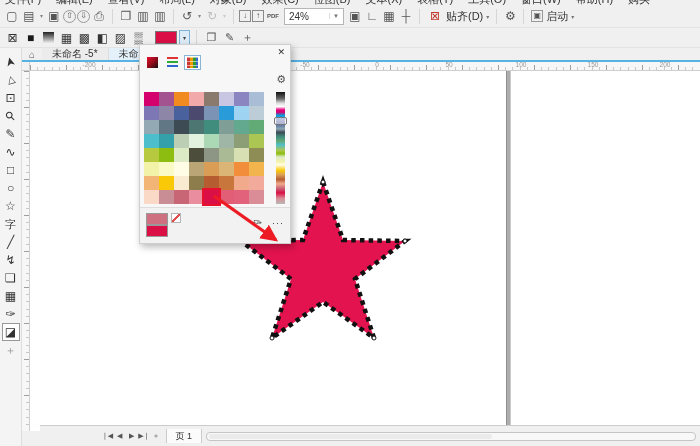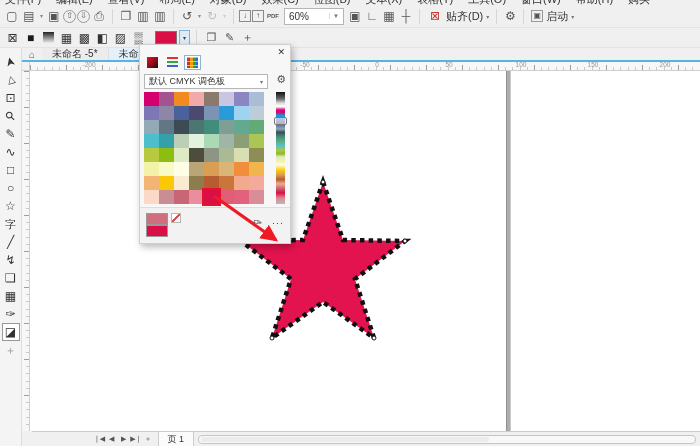--- a/index.html
+++ b/index.html
@@ -97,21 +97,21 @@
 .pal-strip{position:absolute;right:5px;top:47px;width:9px;height:112px;background:linear-gradient(180deg,#111 0%,#666 6%,#ddd 10%,#fff 13%,#e6007e 16%,#d4006e 18%,#00a0e0 21%,#7d77b5 25%,#49619c 28%,#8fa8b4 33%,#3d4b55 36%,#418d7d 40%,#62aa76 44%,#4dbecb 47%,#abc653 52%,#8dbd11 55%,#dceac6 58%,#f2f2a9 62%,#fffde6 65%,#f9c908 70%,#da9d55 74%,#b55d30 78%,#f2aa8d 82%,#c96676 86%,#d90f45 90%,#da8d96 95%,#b8b8b8 100%)}
 .strip-handle{position:absolute;right:3px;top:72px;width:13px;height:8px;border:1px solid #777;background:rgba(255,255,255,.55);border-radius:2px}
 .popup-bottom{position:absolute;left:0;right:0;top:162px;bottom:0;border-top:1px solid #ddd;background:#f2f2f2}
 .recent-top{position:absolute;left:6px;top:5px;width:22px;height:12px;border:1px solid #999}
 .recent-bot{position:absolute;left:6px;top:17px;width:22px;height:12px;border:1px solid #999}
 .no-color{position:absolute;left:31px;top:5px;width:10px;height:10px;border:1px solid #b5b5b5;background:linear-gradient(135deg,#fff 42%,#e05050 42%,#e05050 58%,#fff 58%)}
 .eyedrop{position:absolute;right:28px;top:8px;font-size:11px;color:#444;transform:rotate(10deg)}
 .more-btn{position:absolute;right:6px;top:10px;font-size:9px;letter-spacing:1px;color:#333}
 
 
-.bottombar{position:absolute;left:32px;right:0;bottom:0;height:15px;background:#f0f0f0;border-top:1px solid #ccc;display:flex;align-items:center;font-size:9px;color:#555}
+.bottombar{position:absolute;left:40px;right:0;bottom:0;height:21px;background:#f0f0f0;border-top:1px solid #ccc;display:flex;align-items:center;font-size:9px;color:#555}
 .bb-spacer{width:62px}
 .navi{min-width:11px;height:13px;display:flex;align-items:center;justify-content:center;font-size:7px;color:#555}
 .page-tab{height:14px;display:flex;align-items:center;padding:0 9px;background:#fbfbfb;border-left:1px solid #ccc;border-right:1px solid #ccc;font-size:9px;color:#333;margin-left:4px}
 .hscroll{flex:1;height:9px;margin:0 4px;border:1px solid #c5c5c5;border-radius:4px;background:#f8f8f8;position:relative}
 .hscroll .thumb{position:absolute;left:2px;top:1px;bottom:1px;width:58%;background:#ebebeb;border-radius:3px}
 </style>
 </head>
 <body>
 
 <div id="app">
@@ -196,21 +196,21 @@
           <span class="g">↓</span>
         </span>
         <span class="tbi">
           <span class="g">↑</span>
         </span>
         <span class="tbi">
           <span class="g">PDF</span>
         </span>
       </span>
     <div class="zoom-combo">
-      <span>60%</span>
+      <span>24%</span>
       <span class="spacer"></span>
       <span class="dd">▼</span>
     </div>
     <span class="grp grp5">
 
     <span class="tbi">
           <span class="g">▣</span>
         </span>
         <span class="tbi">
           <span class="g">∟</span>
@@ -380,25 +380,20 @@
       <span class="pt pt-v">
           <span class="s"></span>
         </span>
       <span class="pt pt-s">
           <span class="s"></span>
         </span>
       <span class="pt pt-p">
           <span class="s"></span>
         </span>
     </div>
-    <div class="pal-select">
-      <span>默认 CMYK 调色板</span>
-      <span class="spacer"></span>
-      <span class="dd">▾</span>
-    </div>
     <span class="pal-gear">⚙</span>
     <div class="pal-grid">
 
     <div class="prow">
           
         <div class="pcell" style="background: rgb(212, 0, 110);"></div><div class="pcell" style="background: rgb(163, 83, 143);"></div><div class="pcell" style="background: rgb(242, 139, 31);"></div><div class="pcell" style="background: rgb(242, 169, 169);"></div><div class="pcell" style="background: rgb(138, 122, 110);"></div><div class="pcell" style="background: rgb(201, 198, 227);"></div><div class="pcell" style="background: rgb(139, 133, 194);"></div><div class="pcell" style="background: rgb(169, 190, 214);"></div></div>
         <div class="prow">
           
         <div class="pcell" style="background: rgb(125, 119, 181);"></div><div class="pcell" style="background: rgb(141, 134, 166);"></div><div class="pcell" style="background: rgb(73, 97, 156);"></div><div class="pcell" style="background: rgb(75, 74, 110);"></div><div class="pcell" style="background: rgb(123, 147, 181);"></div><div class="pcell" style="background: rgb(40, 155, 216);"></div><div class="pcell" style="background: rgb(159, 211, 242);"></div><div class="pcell" style="background: rgb(188, 205, 216);"></div></div>
         <div class="prow">

